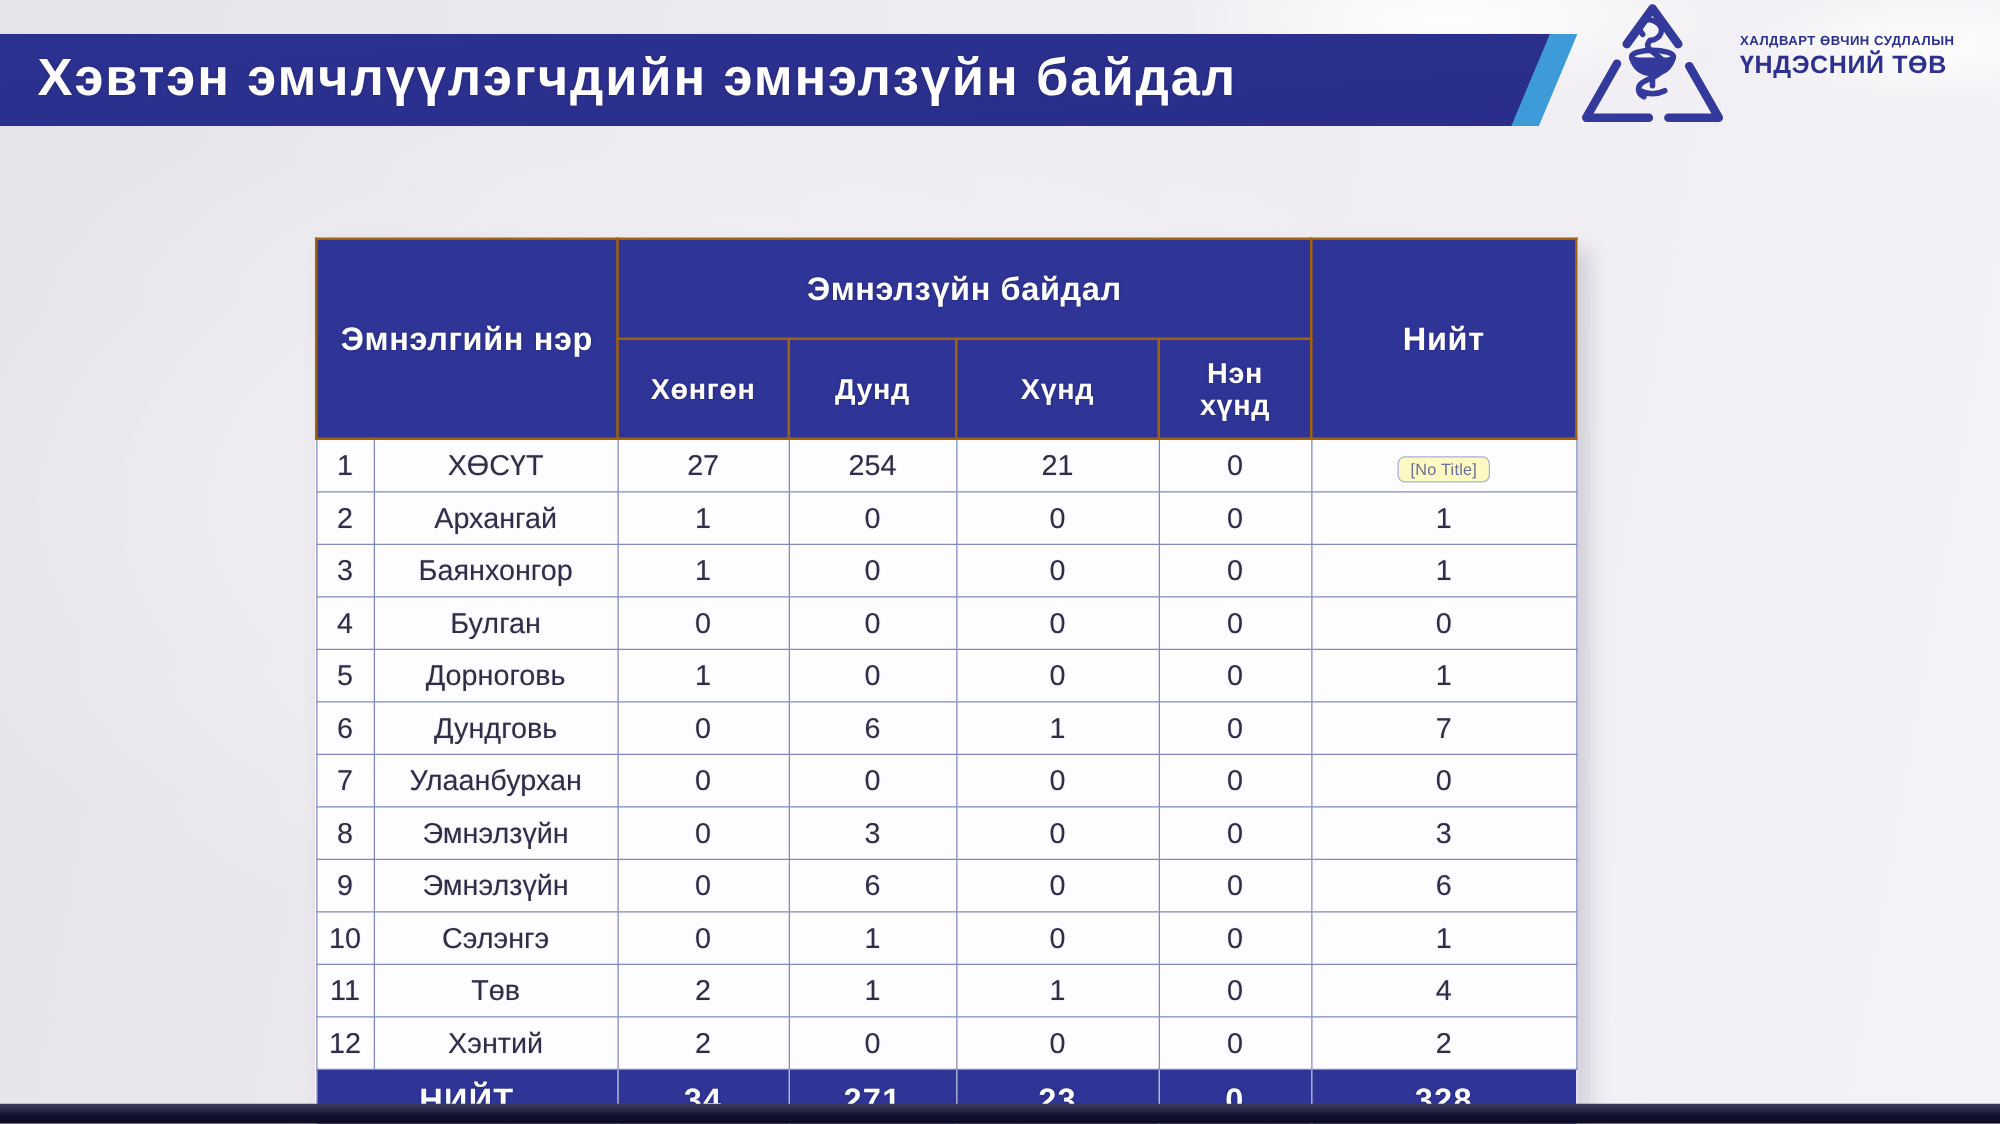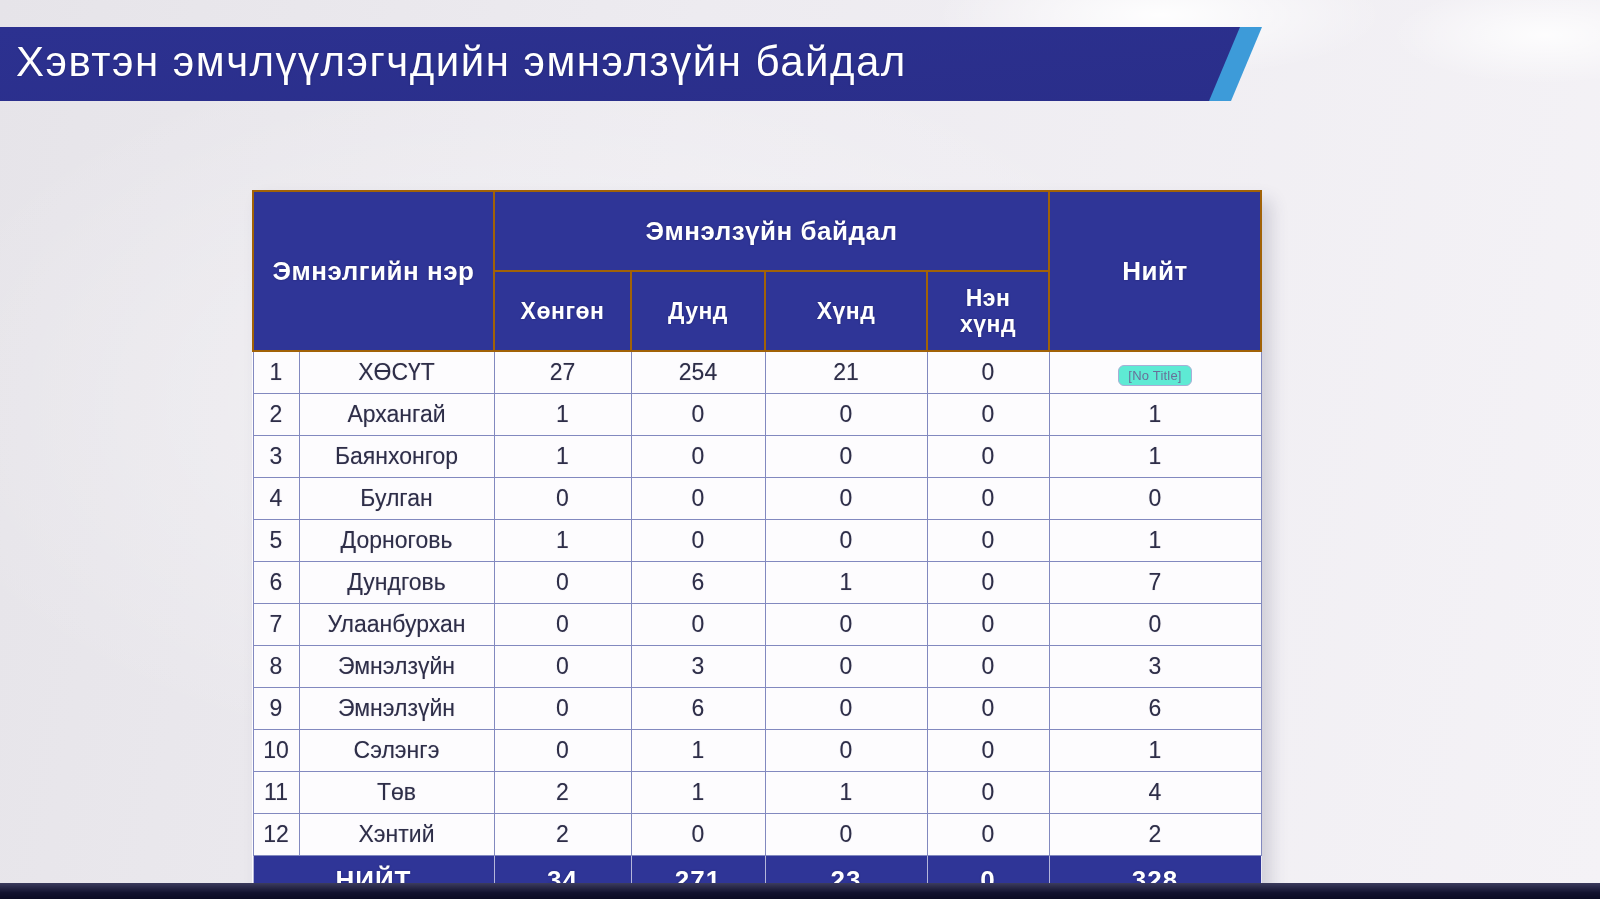--- a/index.html
+++ b/index.html
@@ -20,22 +20,22 @@
     background: var(--accent, #3d9bd9);
     clip-path: polygon(0 0, 100% 0, calc(100% - 31px) 100%, 0 100%);
   }
   .banner {
     position: absolute; left: 0; top: 27px; width: 1240px; height: 74px;
     background: linear-gradient(175deg, var(--banner, #2c3190) 0%, #2a2e8a 100%);
     clip-path: polygon(0 0, 100% 0, calc(100% - 31px) 100%, 0 100%);
     display: flex; align-items: center;
   }
   .banner h1 {
-    margin: 0; padding: 0 0 4px 16px;
-    color: #ffffff; font-size: 42px; font-weight: normal; letter-spacing: 1.5px;
+    margin: 0; padding: 0 0 4px 30px;
+    color: #ffffff; font-size: 42px; font-weight: bold; letter-spacing: 1.5px;
     text-shadow: 0 0 2px rgba(20,20,60,0.35);
     white-space: nowrap;
   }
 
   
   .logo { position: absolute; left: 1258px; top: 0; display: flex; align-items: flex-start; }
   .logo svg { display: block; }
   .logo-text { margin-top: 27px; margin-left: 6px; color: var(--banner, #2c3190); }
   .logo-line1 { font-size: 10.5px; font-weight: bold; letter-spacing: 0.4px; white-space: nowrap; }
   .logo-line2 { font-size: 20px; font-weight: 800; letter-spacing: 0.5px; margin-top: 2px; white-space: nowrap; }
@@ -74,41 +74,63 @@
   table.status tfoot td {
     background: var(--headerblue, #2f3597); color: #ffffff;
     height: 46px; text-align: center; vertical-align: middle;
     font-size: 26px; font-weight: bold; letter-spacing: 1px;
     border: 1px solid rgba(225,225,240,0.75);
     text-shadow: 0 0 2px rgba(15,15,50,0.4);
   }
   .no-title-badge {
     display: inline-block; font-size: 13px; font-weight: normal;
     color: #6a6f99; border: 1.5px solid #a9afd6; border-radius: 6px;
-    padding: 2px 9px; background: #5eead4; letter-spacing: 0.2px;
+    padding: 2px 9px; background: #fef9c3; letter-spacing: 0.2px;
     text-shadow: none;
   }
 
   
   .bottom-strip {
     position: absolute; left: 0; bottom: 0; width: 100%; height: 16px;
     background: linear-gradient(180deg, #3c3c5e 0%, #12122e 60%, #0b0b22 100%);
     filter: blur(0.5px);
   }
 </style>
 </head>
 <body>
 
 <div class="stage">
 
   <div class="banner-accent"></div>
   <div class="banner">
     <h1>Хэвтэн эмчлүүлэгчдийн эмнэлзүйн байдал</h1>
   </div>
 
+  <div class="logo">
+    <svg width="128" height="102" viewBox="0 0 130 104" fill="none" stroke="#343a9c" stroke-width="7" stroke-linecap="round" stroke-linejoin="round">
+
+      <path d="M 44 36 L 65 7 L 86 36"></path>
+      <path d="M 36 52 L 11 96 L 62 96"></path>
+      <path d="M 78 96 L 119 96 L 95 54"></path>
+
+      <g stroke-width="4.5">
+        <ellipse cx="65" cy="46" rx="17" ry="5"></ellipse>
+        <path d="M 48 47 Q 52 60 65 60 Q 78 60 82 47" fill="#343a9c"></path>
+        <path d="M 65 60 L 65 70"></path>
+        <path d="M 55 74 Q 65 79 75 74"></path>
+
+        <path d="M 57 28 C 50 20 60 13 68 18 C 76 23 72 32 63 33"></path>
+        <path d="M 63 33 C 56 40 70 44 74 50 C 78 58 66 63 59 66 C 52 69 52 76 58 79"></path>
+      </g>
+    </svg>
+    <div class="logo-text">
+      <div class="logo-line1">ХАЛДВАРТ ӨВЧИН СУДЛАЛЫН</div>
+      <div class="logo-line2">ҮНДЭСНИЙ ТӨВ</div>
+    </div>
+  </div>
 
 
   <table class="status">
     <colgroup>
       <col style="width:46px">
         <col style="width:195px">
         <col style="width:137px">
       <col style="width:134px">
         <col style="width:162px">
         <col style="width:122px">

